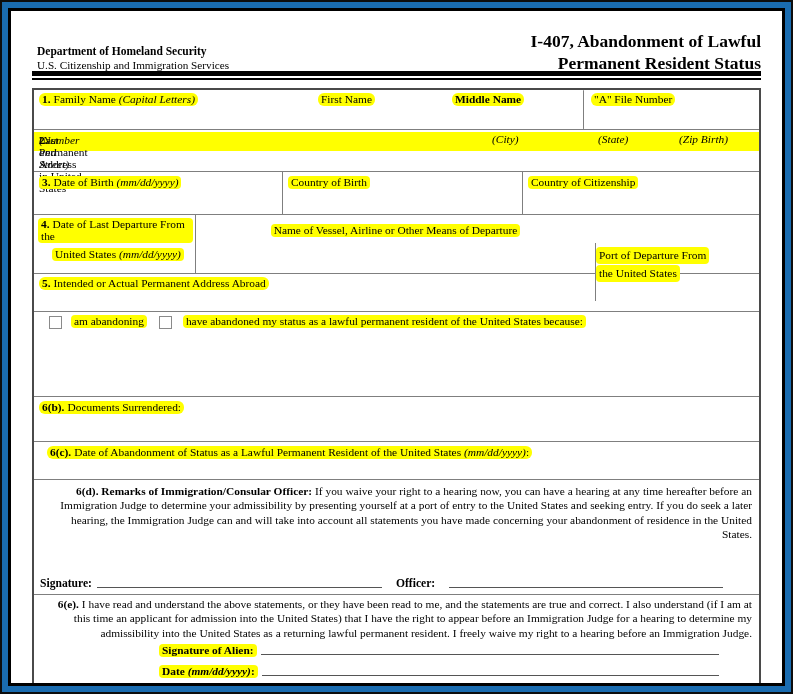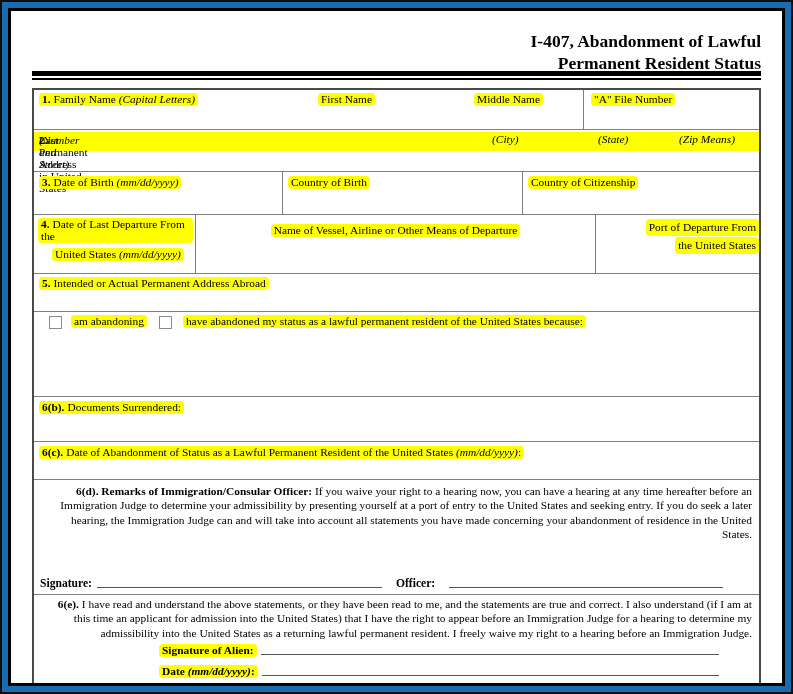--- a/index.html
+++ b/index.html
@@ -40,21 +40,21 @@
   .r6b { height:45px; }
   .r6c { height:38px; }
   .r6d { height:115px; }
   .r6e { height:86px; }
 
   .hl { background:#ffff00; border-radius:4px; padding:0 3px 1px 3px; font-size:11.4px; display:inline-block; }
   .b  { font-weight:bold; }
   .i  { font-style:italic; }
   .num { font-weight:bold; margin-right:3px; }
 
-  .abs { position:absolute; }
+  .abs { position:absolute;border-radius:6px; }
 
   .cell { height:100%; }
   .vline { border-left:1px solid #7f7f7f; }
 
   .bar2yellow { position:absolute; left:0; right:0; top:2px; height:19px; background:#ffff00; }
   .bar2yellow span { position:absolute; top:1px; font-size:11.4px; }
 
   .checkbox { width:13px; height:13px; border:1px solid #8a8a8a; background:#fff; display:inline-block; flex:none; }
 
   .cbline { position:absolute; left:5px; top:3px; display:flex; align-items:flex-start; }
@@ -66,49 +66,53 @@
 
   .alienrow { display:flex; align-items:flex-end; margin-left:125px; margin-top:3px;justify-content:space-between; }
   .alienrow .uline { flex:1; margin-left:4px; margin-right:40px; margin-bottom:2px; }
 </style>
 </head>
 <body>
 
 <div class="page">
   <div class="content">
 
+    <div class="dept">
+      <div class="l1">Department of Homeland Security</div>
+      <div class="l2">U.S. Citizenship and Immigration Services</div>
+    </div>
     <div class="title">
       <div>I-407, Abandonment of Lawful</div>
       <div>Permanent Resident Status</div>
     </div>
     <div class="rule">
       <div class="bar1"></div>
       <div class="bar2"></div>
     </div>
 
     <div class="table">
 
       <div class="row r1">
         <span class="hl abs" style="left:5px; top:3px;"><span class="num">1.</span><span>Family Name </span><span class="i">(Capital Letters)</span></span>
         <span class="hl abs" style="left:284px; top:3px;">First Name</span>
-        <span class="hl abs" style="left:440px; top:3px;">Middle Name</span>
+        <span class="hl abs" style="left:418px; top:3px;font-weight:bold;">Middle Name</span>
         <div class="abs vline" style="left:549px; top:0; bottom:0;"></div>
         <span class="hl abs" style="left:557px; top:3px;">"A" File Number</span>
       </div>
 
       <div class="row r2">
         <div class="bar2yellow">
           <span style="left:5px;">
               <span class="num">2.</span>
               <span>Last Permanent Address in United States </span>
               <span class="i">(Number and Street)</span>
             </span>
           <span class="i" style="left:458px;">(City)</span>
           <span class="i" style="left:564px;">(State)</span>
-          <span class="i" style="left:645px;">(Zip Means)</span>
+          <span class="i" style="left:645px;">(Zip Birth)</span>
         </div>
       </div>
 
       <div class="row r3">
         <div class="cell" style="width:248px;">
           <span class="hl" style="margin:3px 0 0 5px;"><span class="num">3.</span><span>Date of Birth </span><span class="i">(mm/dd/yyyy)</span></span>
         </div>
         <div class="cell vline" style="width:240px;">
           <span class="hl" style="margin:3px 0 0 5px;">Country of Birth</span>
         </div>
@@ -118,21 +122,21 @@
       </div>
 
       <div class="row r4">
         <div class="cell" style="width:161px; padding:3px 2px 0 4px;">
           <span class="hl"><span class="num">4.</span><span>Date of Last Departure From the</span></span><br>
           <span class="hl" style="margin-left:14px;"><span>United States </span><span class="i">(mm/dd/yyyy)</span></span>
         </div>
         <div class="cell vline" style="width:400px; text-align:center; padding-top:5px;">
           <span class="hl">Name of Vessel, Airline or Other Means of Departure</span>
         </div>
-        <div class="cell vline" style="flex:1; text-align:right; padding-top:3px; line-height:16px;">
+        <div class="cell vline" style="flex:1; text-align:left; padding-top:3px; line-height:16px;margin-top:28px;">
           <span class="hl">Port of Departure From</span><br>
           <span class="hl">the United States</span>
         </div>
       </div>
 
       <div class="row r5">
         <span class="hl abs" style="left:5px; top:3px;"><span class="num">5.</span><span>Intended or Actual Permanent Address Abroad</span></span>
       </div>
 
       <div class="row r6a">
@@ -142,21 +146,21 @@
           <span class="checkbox" style="margin:1px 0 0 12px;"></span>
           <span class="hl" style="margin-left:11px;">have abandoned my status as a lawful permanent resident of the United States because:</span>
         </div>
       </div>
 
       <div class="row r6b">
         <span class="hl abs" style="left:5px; top:4px;"><span class="num">6(b).</span><span>Documents Surrendered:</span></span>
       </div>
 
       <div class="row r6c">
-        <span class="hl abs" style="left:5px; top:4px;"><span class="num">6(c).</span><span>Date of Abandonment of Status as a Lawful Permanent Resident of the United States </span><span class="i">(mm/dd/yyyy)</span><span>:</span></span>
+        <span class="hl abs" style="left:13px; top:4px;"><span class="num">6(c).</span><span>Date of Abandonment of Status as a Lawful Permanent Resident of the United States </span><span class="i">(mm/dd/yyyy)</span><span>:</span></span>
       </div>
 
       <div class="row r6d">
         <p class="para" style="padding:4px 7px 0 6px;"><span class="b">6(d).</span> <span class="b">Remarks of Immigration/Consular Officer:</span> <span>If you waive your right to a hearing now, you can have a hearing at any time hereafter before an Immigration Judge to determine your admissibility by presenting yourself at a port of entry to the United States and seeking entry.  If you do seek a later hearing, the Immigration Judge can and will take into account all statements you have made concerning your abandonment of residence in the United States.</span></p>
         <div class="sigrow">
           <span class="b">Signature:</span>
           <span class="uline" style="width:285px; margin:0 14px 2px 5px;"></span>
           <span class="b">Officer:</span>
           <span class="uline" style="flex:1; margin:0 28px 2px 14px;"></span>
         </div>

